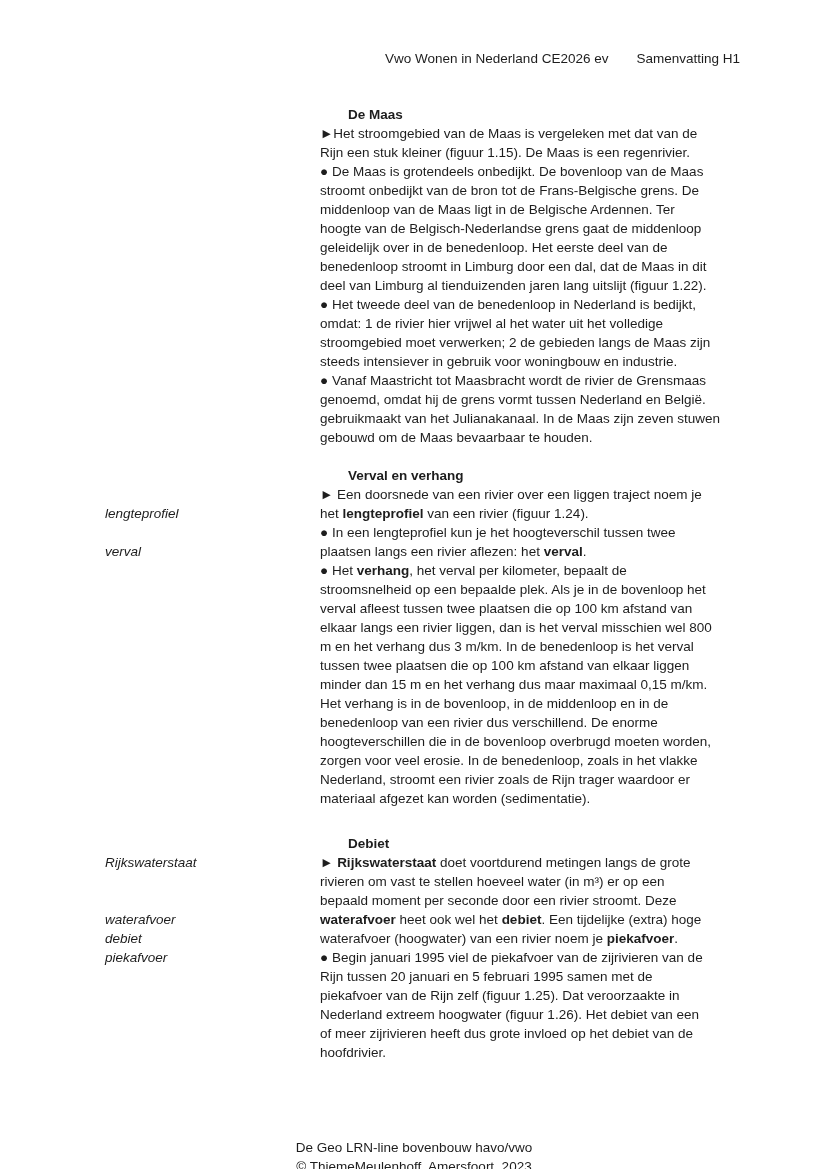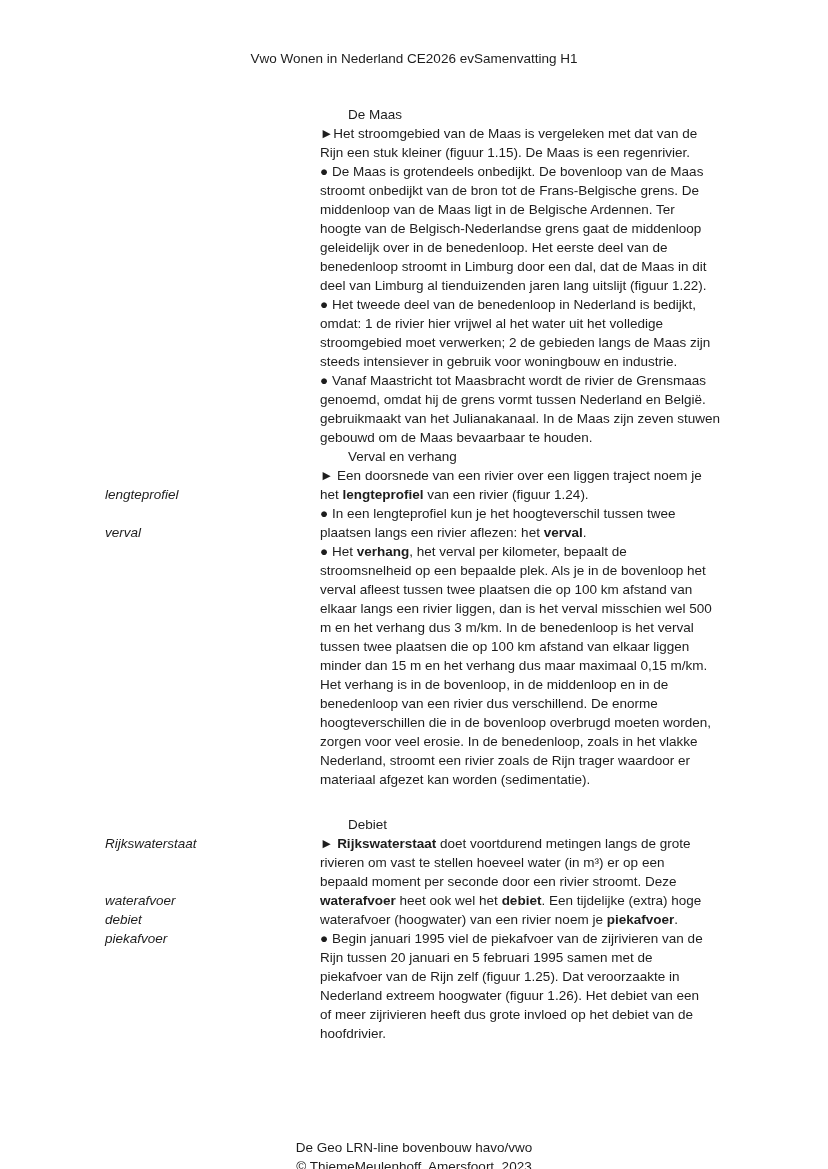--- a/index.html
+++ b/index.html
@@ -6,33 +6,33 @@
   body {
     width: 828px; height: 1169px;
     background: #ffffff;
     position: relative;
     font-family: "Liberation Sans", sans-serif;
     color: #1d1d1d;
     overflow: hidden;
   }
   .header {
     position: absolute; top: 51px; left: 88px; right: 88px;
-    display: flex; justify-content: center;
-    font-size: 13.5px; line-height: 16px;
+    display: flex; justify-content: flex-end;
+    font-size: 13.5px; line-height: 16px; gap: 28px;
   }
   .main {
     position: absolute; top: 105px; left: 105px; right: 40px;
     font-size: 13.5px; line-height: 19px;
   }
-  .section + .section { }
+  .section + .section { margin-top: 19px; }
   .section:nth-child(3) { margin-top: 26px; }
   .row { display: flex; align-items: baseline; }
   .margin-cell { flex: 0 0 215px; font-style: italic; white-space: nowrap; }
   .text-cell { flex: 1; white-space: nowrap; }
-  .heading { font-weight: normal; padding-left: 28px; }
+  .heading { font-weight: bold; padding-left: 28px; }
   strong { font-weight: bold; }
   .footer {
     position: absolute; top: 1094px; left: 0; width: 828px;
     text-align: center;
     font-size: 13.5px; line-height: 19px; margin-top: 44px;
   }
 </style>
 </head>
 <body>
 
@@ -146,21 +146,21 @@
         <div class="row">
           <div class="margin-cell"></div>
           <div class="text-cell">stroomsnelheid op een bepaalde plek. Als je in de bovenloop het</div>
         </div>
         <div class="row">
           <div class="margin-cell"></div>
           <div class="text-cell">verval afleest tussen twee plaatsen die op 100 km afstand van</div>
         </div>
         <div class="row">
           <div class="margin-cell"></div>
-          <div class="text-cell">elkaar langs een rivier liggen, dan is het verval misschien wel 500</div>
+          <div class="text-cell">elkaar langs een rivier liggen, dan is het verval misschien wel 800</div>
         </div>
         <div class="row">
           <div class="margin-cell"></div>
           <div class="text-cell">m en het verhang dus 3 m/km. In de benedenloop is het verval</div>
         </div>
         <div class="row">
           <div class="margin-cell"></div>
           <div class="text-cell">tussen twee plaatsen die op 100 km afstand van elkaar liggen</div>
         </div>
         <div class="row">

